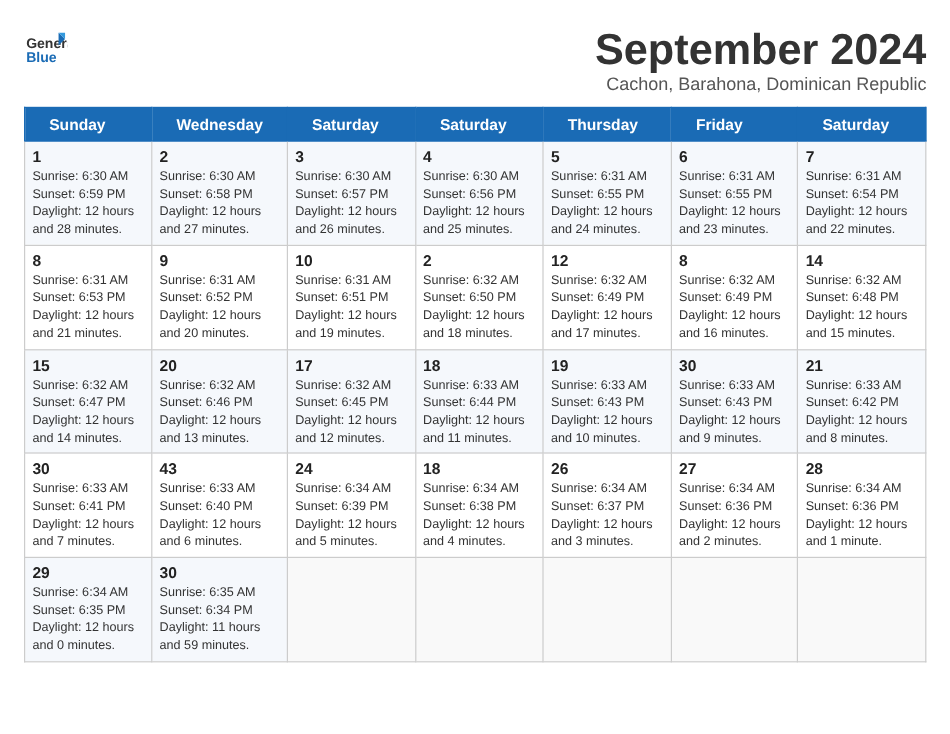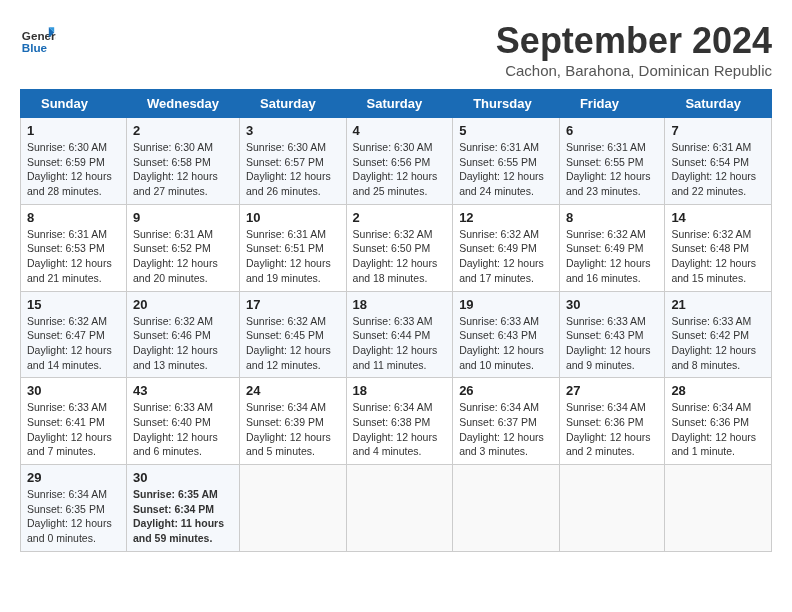--- a/index.html
+++ b/index.html
@@ -319,21 +319,21 @@
       <tr>
         <td>
           <span class="day-num">29</span>
           <div class="day-info" style="white-space: pre-line;">Sunrise: 6:34 AM
 Sunset: 6:35 PM
 Daylight: 12 hours
 and 0 minutes.</div>
         </td>
         <td>
           <span class="day-num">30</span>
-          <div class="day-info" style="white-space: pre-line; font-weight: bold;">Sunrise: 6:35 AM
+          <div class="day-info" style="white-space: pre-line;">Sunrise: 6:35 AM
 Sunset: 6:34 PM
 Daylight: 11 hours
 and 59 minutes.</div>
         </td>
         <td class="empty-cell"></td>
         <td class="empty-cell"></td>
         <td class="empty-cell"></td>
         <td class="empty-cell"></td>
         <td class="empty-cell"></td>
       </tr>

